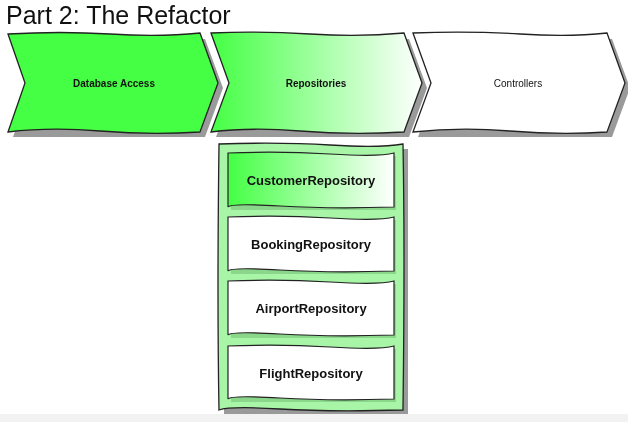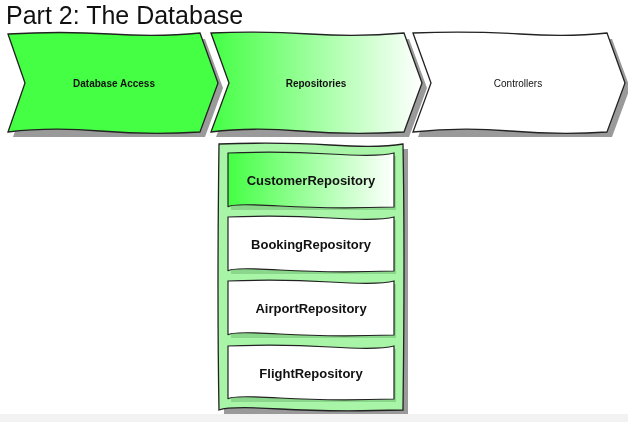--- a/index.html
+++ b/index.html
@@ -16,21 +16,21 @@
     svg.diagram { position: absolute; left: 0; top: 0; }
     .bottom-strip {
       position: absolute; left: 0; top: 414px; width: 628px; height: 8px;
       background: #f2f2f2;
     }
     .lbl { font-family: "Liberation Sans", sans-serif; font-weight: bold; fill: #111; }
   </style>
 </head>
 <body>
 
-<div class="title">Part 2: The Database</div>
+<div class="title">Part 2: The Refactor</div>
 
 <svg class="diagram" width="628" height="422" viewBox="0 0 628 422">
   <defs>
     <linearGradient id="gradRepo" x1="0" y1="0" x2="1" y2="0">
       <stop offset="0" stop-color="#44ff44"></stop>
       <stop offset="1" stop-color="#ffffff"></stop>
     </linearGradient>
     <linearGradient id="gradCust" x1="0" y1="0" x2="1" y2="0">
       <stop offset="0" stop-color="#44ff44"></stop>
       <stop offset="1" stop-color="#ffffff"></stop>

